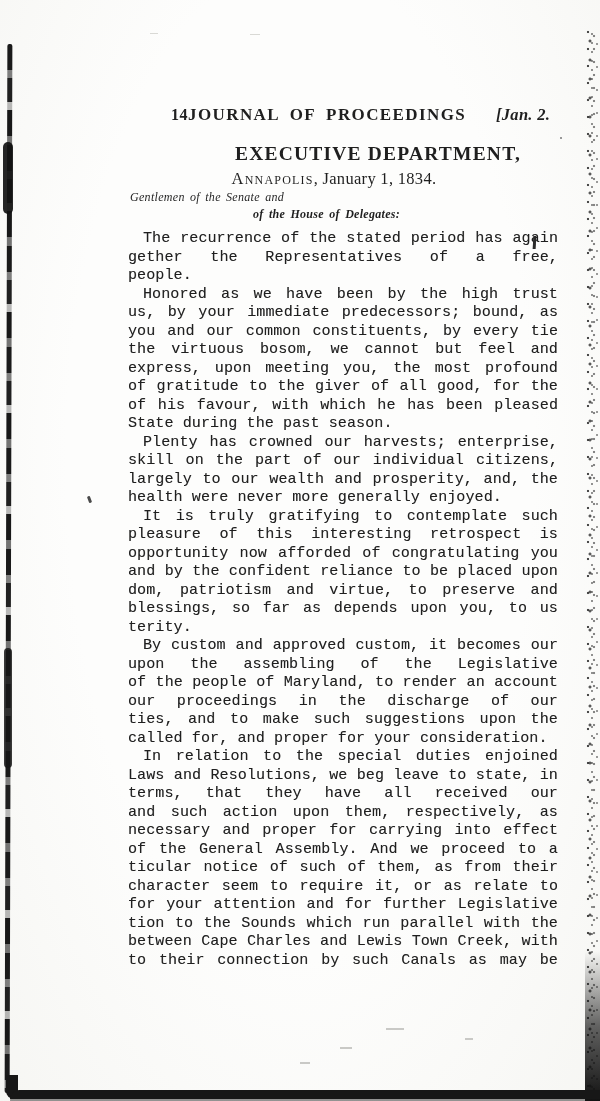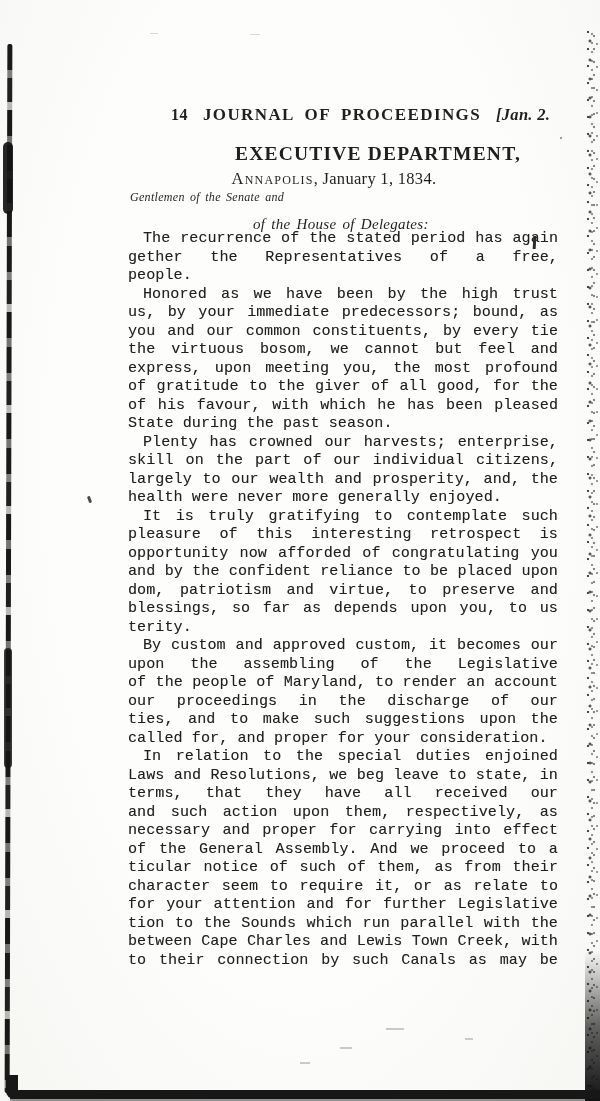--- a/index.html
+++ b/index.html
@@ -8,31 +8,31 @@
     position:relative;width:600px;height:1101px;overflow:hidden;
     background:radial-gradient(ellipse at 50% 42%, #fdfdfc 55%, #f6f6f3 100%);
     font-family:"Liberation Serif","DejaVu Serif",serif;
     color:#1f1f1f;
   }
   .content{position:absolute;left:128px;top:0;width:430px;}
 
   
   .running-head{position:absolute;top:105px;left:0;width:430px;display:flex;align-items:baseline;}
   .running-head .pageno{width:60px;text-align:right;font-size:16px;font-weight:bold;letter-spacing:.5px;}
-  .running-head .jtitle{flex:1;text-align:center;font-size:17px;font-weight:bold;letter-spacing:1.4px;word-spacing:5px;white-space:nowrap;}
+  .running-head .jtitle{flex:1;text-align:left;font-size:17px;font-weight:bold;letter-spacing:1.4px;word-spacing:5px;white-space:nowrap;}
   .running-head .issue{width:62px;font-size:16.5px;font-style:italic;font-weight:bold;letter-spacing:.3px;}
 
   
   .dept{position:absolute;top:143px;left:0;width:430px;box-sizing:border-box;padding-left:70px;text-align:center;
         font-size:19.5px;font-weight:bold;letter-spacing:1.2px;white-space:nowrap;}
   .dateline{position:absolute;top:169px;left:0;width:430px;box-sizing:border-box;padding-right:18px;text-align:center;
         font-size:16.5px;letter-spacing:.3px;}
   .dateline .smallcaps{font-variant:small-caps;letter-spacing:1.2px;}
   .sal1{position:absolute;top:190px;left:2px;font-size:12px;font-style:italic;letter-spacing:.3px;word-spacing:2px;}
-  .sal2{position:absolute;top:216px;left:125px;font-size:15px;font-style:italic;letter-spacing:.3px;word-spacing:2px;}
+  .sal2{position:absolute;top:207px;left:125px;font-size:12px;font-style:italic;letter-spacing:.3px;word-spacing:2px;font-weight:bold;}
 
   
   .body-text{position:absolute;top:230px;left:0;width:430px;font-size:15px;letter-spacing:.12px;
         text-shadow:.2px .2px 0 rgba(25,25,25,.35);}
   .body-text .line{height:18.5px;line-height:18.5px;overflow:hidden;text-align:justify;text-align-last:justify;font-family:Liberation Mono, monospace;}
   .body-text .line.lastline{text-align-last:left;}
   .body-text .line.indent{text-indent:15px;}
 
   
   .binding-strip{position:absolute;left:6px;top:44px;width:5px;height:1049px;border-radius:2px;

